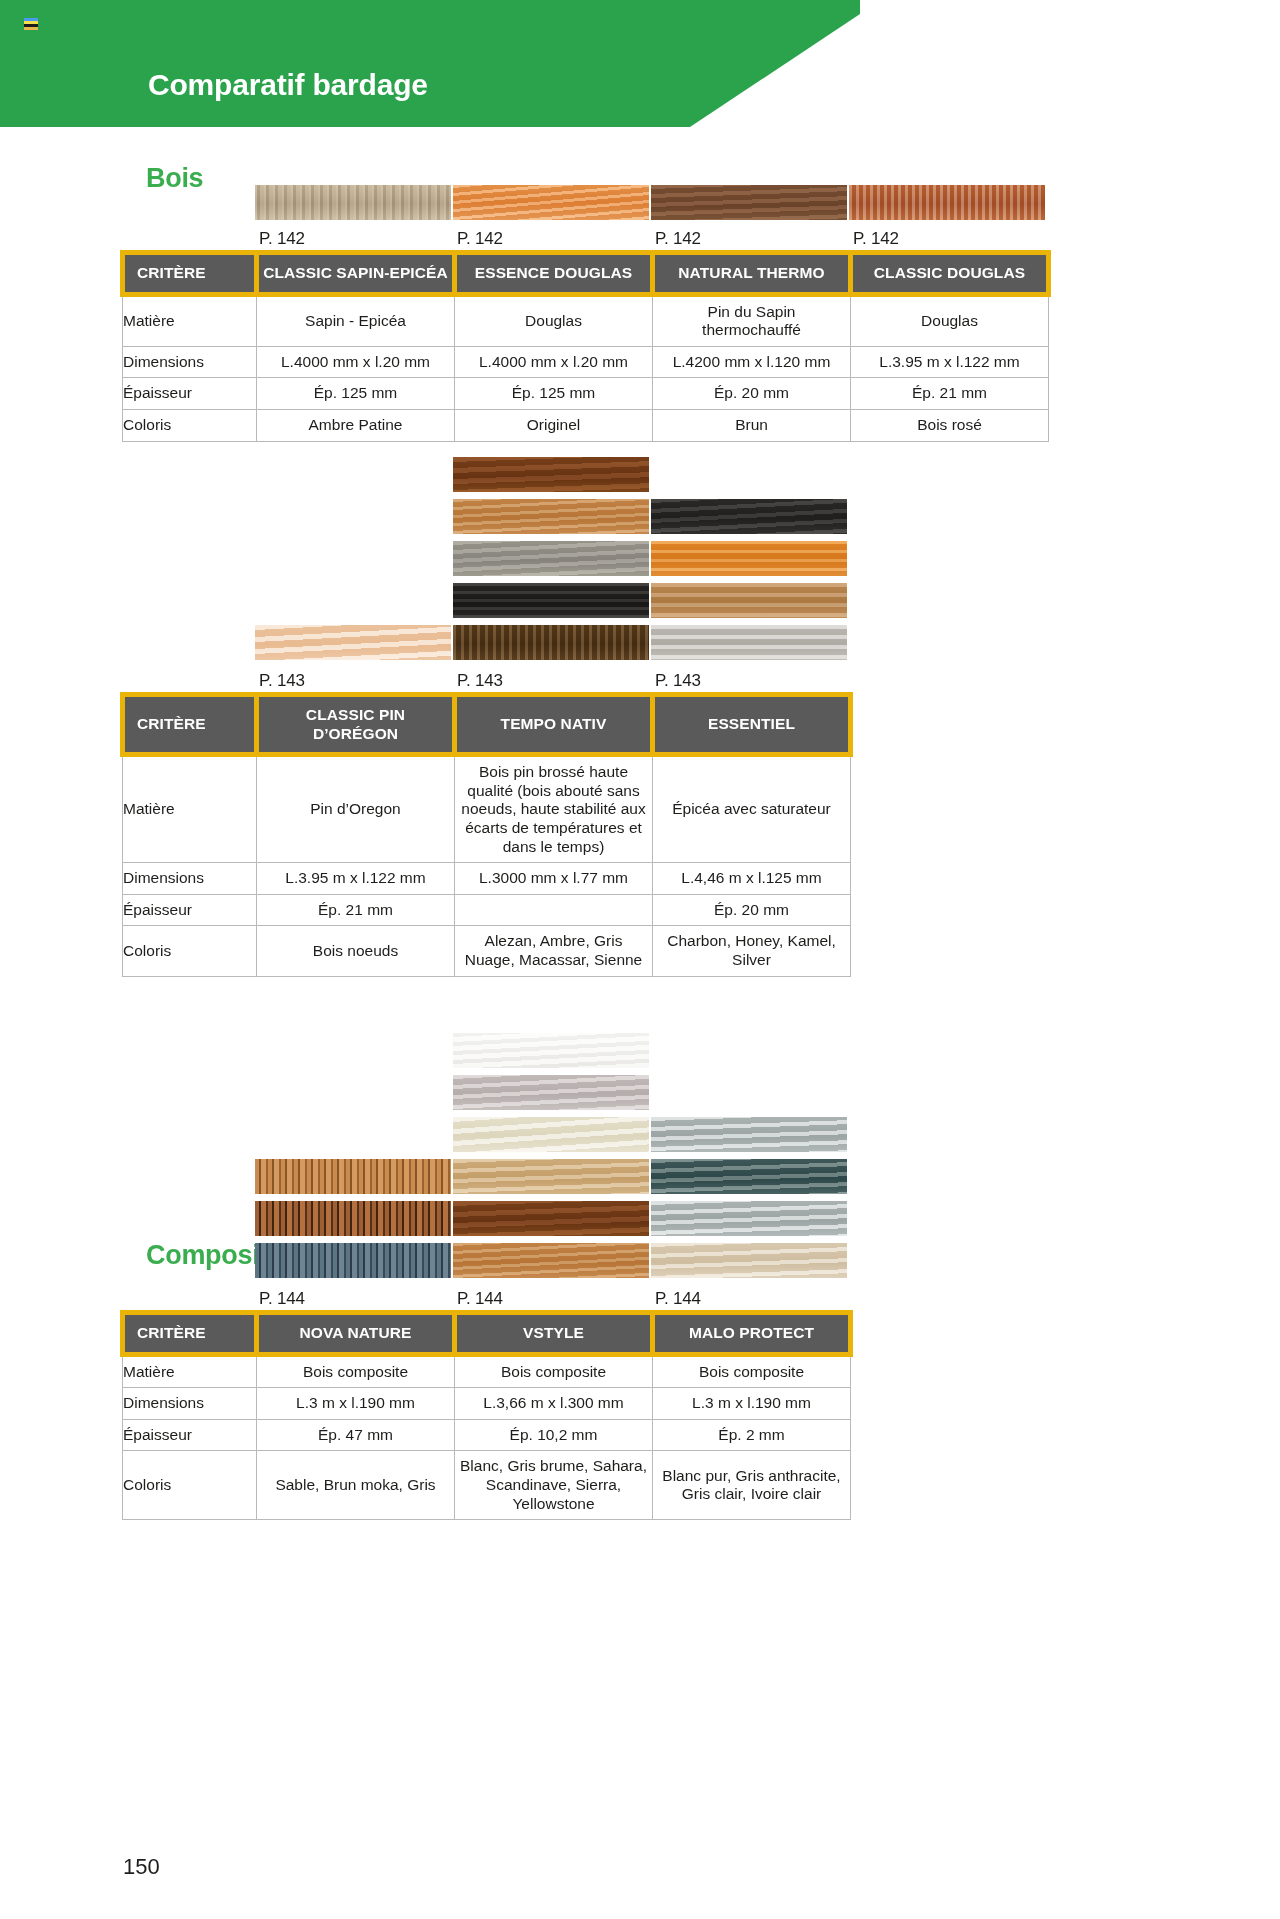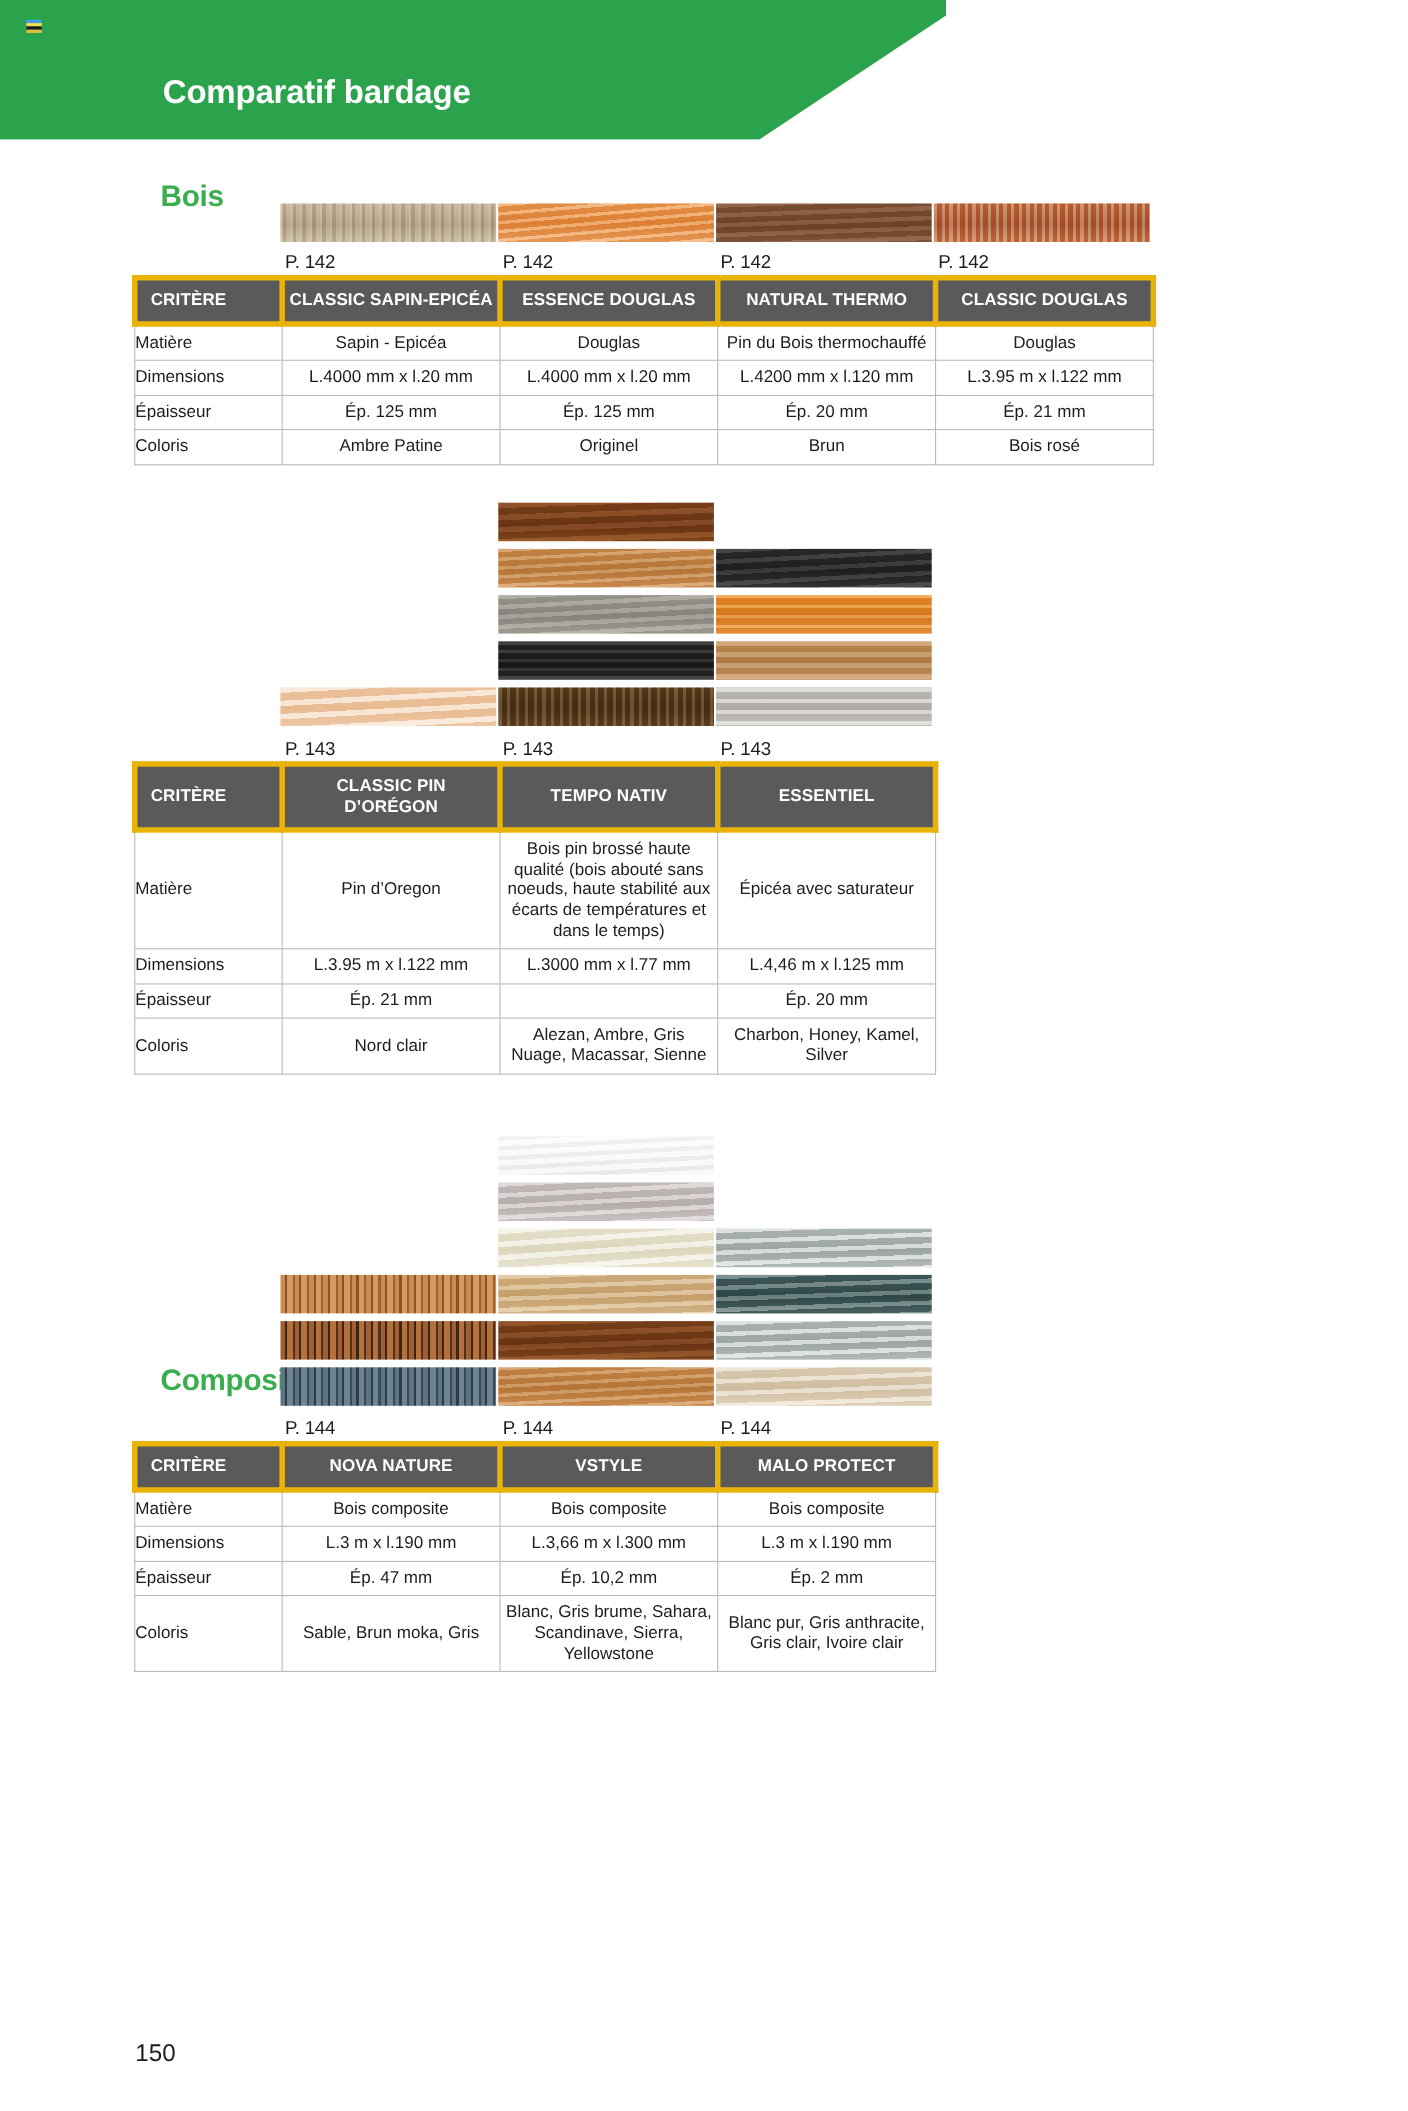--- a/index.html
+++ b/index.html
@@ -273,21 +273,21 @@
         <th>ESSENCE DOUGLAS</th>
         <th>NATURAL THERMO</th>
         <th>CLASSIC DOUGLAS</th>
       </tr>
     </thead>
     <tbody>
       <tr>
         <td class="crit">Matière</td>
         <td>Sapin - Epicéa</td>
         <td>Douglas</td>
-        <td>Pin du Bois thermochauffé</td>
+        <td>Pin du Sapin thermochauffé</td>
         <td>Douglas</td>
       </tr>
       <tr>
         <td class="crit">Dimensions</td>
         <td>L.4000 mm x l.20 mm</td>
         <td>L.4000 mm x l.20 mm</td>
         <td>L.4200 mm x l.120 mm</td>
         <td>L.3.95 m x l.122 mm</td>
       </tr>
       <tr>
@@ -351,21 +351,21 @@
         <td>L.4,46 m x l.125 mm</td>
       </tr>
       <tr>
         <td class="crit">Épaisseur</td>
         <td>Ép. 21 mm</td>
         <td></td>
         <td>Ép. 20 mm</td>
       </tr>
       <tr>
         <td class="crit">Coloris</td>
-        <td>Nord clair</td>
+        <td>Bois noeuds</td>
         <td>Alezan, Ambre, Gris Nuage, Macassar, Sienne</td>
         <td>Charbon, Honey, Kamel, Silver</td>
       </tr>
     </tbody>
   </table>
 
   <div class="section-title" id="sec-composite">Composite</div>
 
   <div class="swatch g-white" style="left:453px; top:1033px; width:196px; height:35px;"></div>
   <div class="swatch g-greige" style="left:453px; top:1075px; width:196px; height:35px;"></div>

